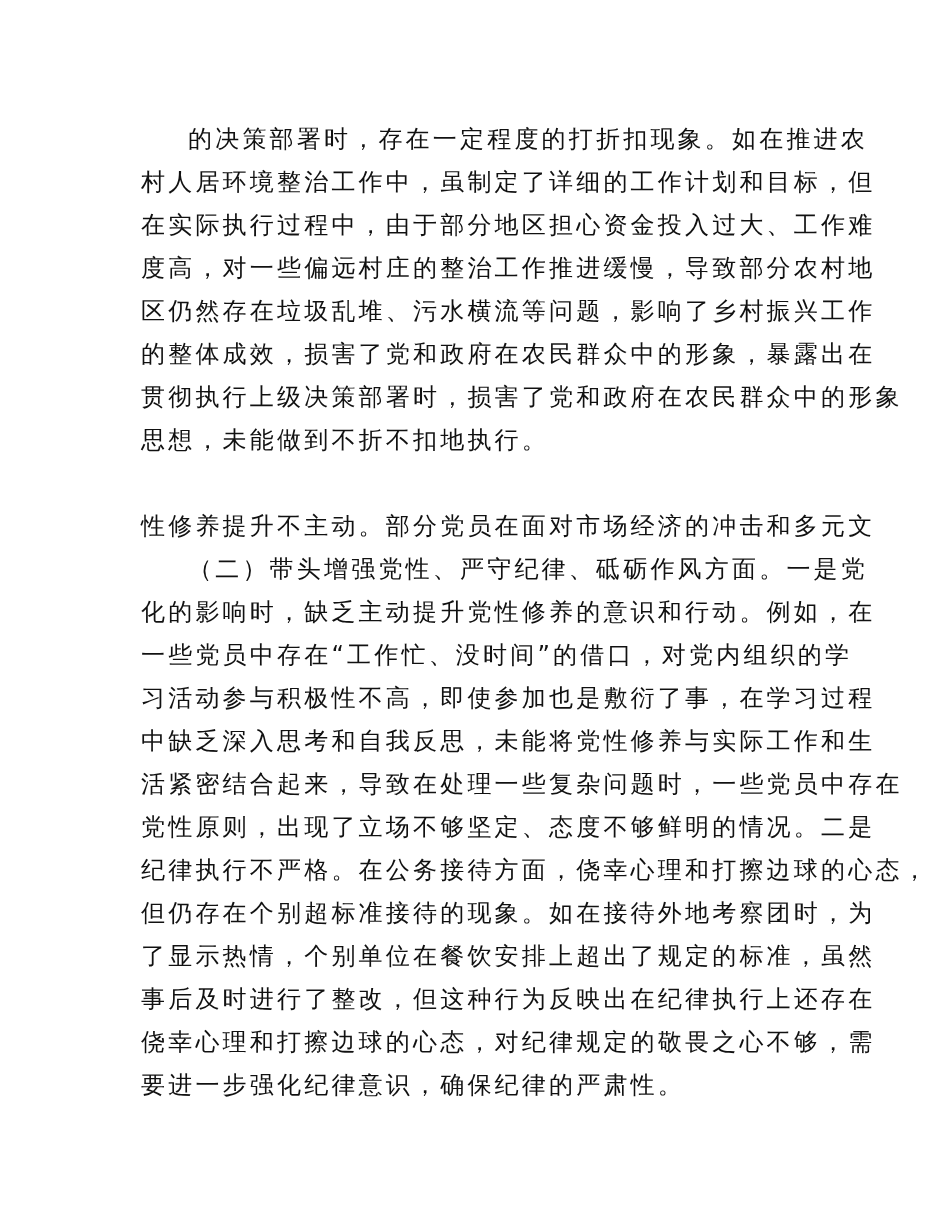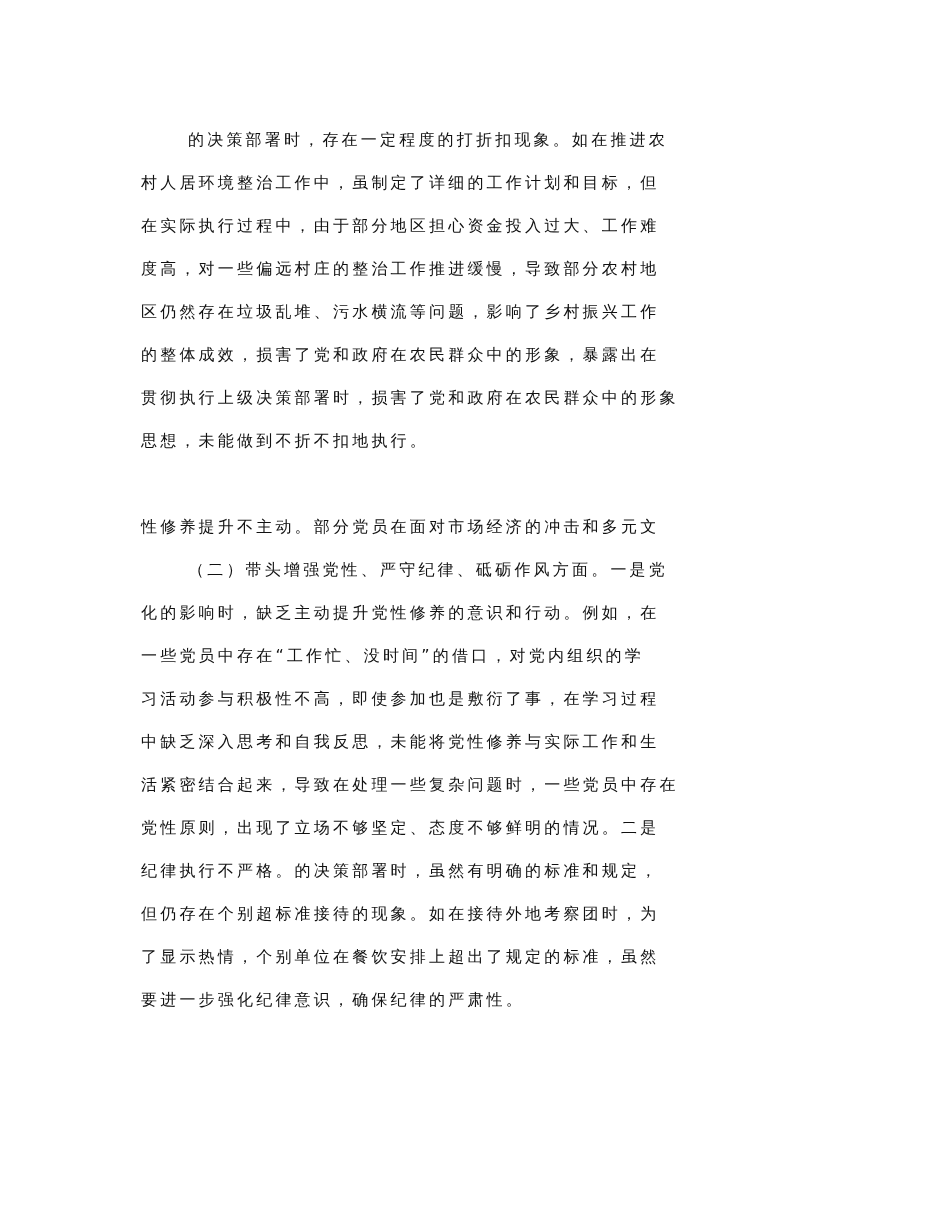--- a/index.html
+++ b/index.html
@@ -25,21 +25,21 @@
     }
     .para {
       position: absolute;
       left: 141px;
       width: 700px;
     }
     .line {
       display: block;
       height: 43px;
       line-height: 43px;
-      font-size: 16px;
+      font-size: 24px;
       white-space: nowrap;
       letter-spacing: 3.2px;
     }
     .line.indent {
       padding-left: 47px;
     }
     #para-1 { top: 118px; }
     #para-2 { top: 505px; }
   </style>
 </head>
@@ -60,19 +60,21 @@
 
   <div class="para" id="para-2">
     <span class="line">性修养提升不主动。部分党员在面对市场经济的冲击和多元文</span>
     <span class="line indent">（二）带头增强党性、严守纪律、砥砺作风方面。一是党</span>
     <span class="line">化的影响时，缺乏主动提升党性修养的意识和行动。例如，在</span>
     <span class="line">一些党员中存在“工作忙、没时间”的借口，对党内组织的学</span>
     <span class="line">习活动参与积极性不高，即使参加也是敷衍了事，在学习过程</span>
     <span class="line">中缺乏深入思考和自我反思，未能将党性修养与实际工作和生</span>
     <span class="line">活紧密结合起来，导致在处理一些复杂问题时，一些党员中存在</span>
     <span class="line">党性原则，出现了立场不够坚定、态度不够鲜明的情况。二是</span>
-    <span class="line">纪律执行不严格。的决策部署时，虽然有明确的标准和规定，</span>
+    <span class="line">纪律执行不严格。在公务接待方面，侥幸心理和打擦边球的心态，</span>
     <span class="line">但仍存在个别超标准接待的现象。如在接待外地考察团时，为</span>
     <span class="line">了显示热情，个别单位在餐饮安排上超出了规定的标准，虽然</span>
+    <span class="line">事后及时进行了整改，但这种行为反映出在纪律执行上还存在</span>
+    <span class="line">侥幸心理和打擦边球的心态，对纪律规定的敬畏之心不够，需</span>
     <span class="line">要进一步强化纪律意识，确保纪律的严肃性。</span>
   </div>
 
 </div>
 
 </body></html>

